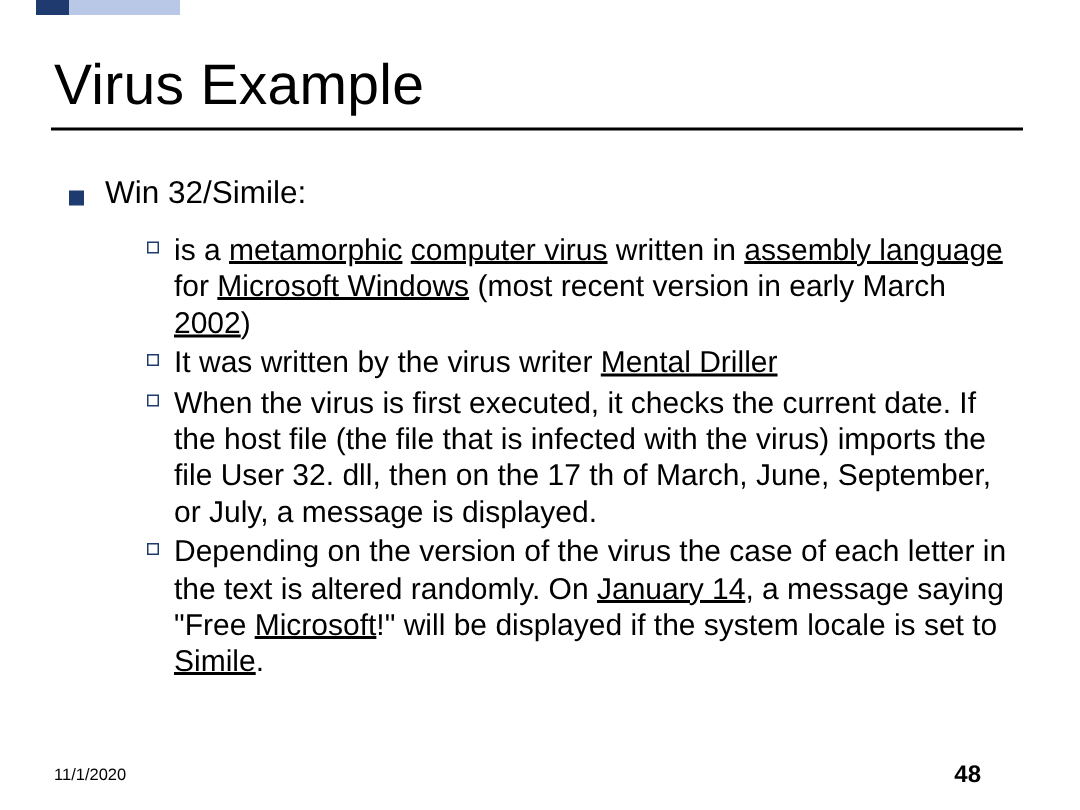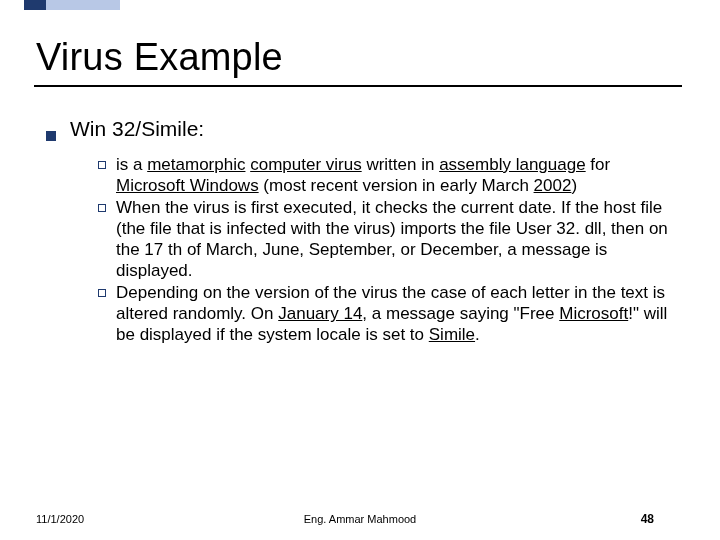--- a/index.html
+++ b/index.html
@@ -33,21 +33,21 @@
   }
   .rule {
     border: none;
     border-top: 2px solid #000;
     margin-bottom: 30px;
     width: 648px;
     margin-left: -2px;
   }
   .level1 {
     display: flex;
-    align-items: flex-end;
+    align-items: center;
     margin-left: 10px;
     margin-bottom: 14px;
   }
   .sq-bullet {
     width: 10px;
     height: 10px;
     background: #1f3a6e;
     margin-top: 6px;
     margin-right: 14px;
     flex-shrink: 0;
@@ -67,38 +67,38 @@
   }
   .hollow-bullet {
     width: 8px;
     height: 8px;
     border: 1.5px solid #1f3a6e;
     margin-top: 6px;
     margin-right: 10px;
     flex-shrink: 0;
   }
   .body-text {
-    font-size: 17px;
+    font-size: 20px;
     line-height: 1.22;
   }
   .u { text-decoration: underline; }
   .footer {
     position: absolute;
     bottom: 14px;
     left: 0;
     width: 684px;
     display: flex;
     align-items: center;
     justify-content: space-between;
     padding: 0 30px 0 36px;
     font-size: 11px;
   }
   .footer .date { color: #000; }
   .footer .center { position: absolute; left: 0; width: 720px; text-align: center; }
-  .footer .page { font-weight: bold; font-size: 12px; }
+  .footer .page { font-weight: bold; font-size: 16px; }
 </style>
 </head>
 <body>
 
 <div class="accent-top">
   <div class="dark"></div>
   <div class="light"></div>
 </div>
 
 <div class="slide">
@@ -112,33 +112,38 @@
 
   <div class="level2-wrap">
 
     <div class="level2">
       <div class="hollow-bullet"></div>
       <div class="body-text">
         <span>is a </span><span class="u">metamorphic</span><span> </span><span class="u">computer virus</span><span> written in </span><span class="u">assembly language</span><span> for </span><span class="u">Microsoft Windows</span><span> (most recent version in early March </span><span class="u">2002</span><span>)</span>
       </div>
     </div>
 
+    <div class="level2">
+      <div class="hollow-bullet"></div>
+      <div class="body-text">
+        <span>It was written by the virus writer </span><span class="u">Mental Driller</span>
+      </div>
+    </div>
 
     <div class="level2">
       <div class="hollow-bullet"></div>
-      <div class="body-text">When the virus is first executed, it checks the current date. If the host file (the file that is infected with the virus) imports the file User 32. dll, then on the 17 th of March, June, September, or December, a message is displayed.</div>
+      <div class="body-text">When the virus is first executed, it checks the current date. If the host file (the file that is infected with the virus) imports the file User 32. dll, then on the 17 th of March, June, September, or July, a message is displayed.</div>
     </div>
 
     <div class="level2">
       <div class="hollow-bullet"></div>
       <div class="body-text">
         <span>Depending on the version of the virus the case of each letter in the text is altered randomly. On </span><span class="u">January 14</span><span>, a message saying "Free </span><span class="u">Microsoft</span><span>!" will be displayed if the system locale is set to </span><span class="u">Simile</span><span>.</span>
       </div>
     </div>
 
   </div>
 </div>
 
 <div class="footer">
   <div class="date">11/1/2020</div>
-  <div class="center">Eng. Ammar Mahmood</div>
   <div class="page">48</div>
 </div>
 
 </body></html>

